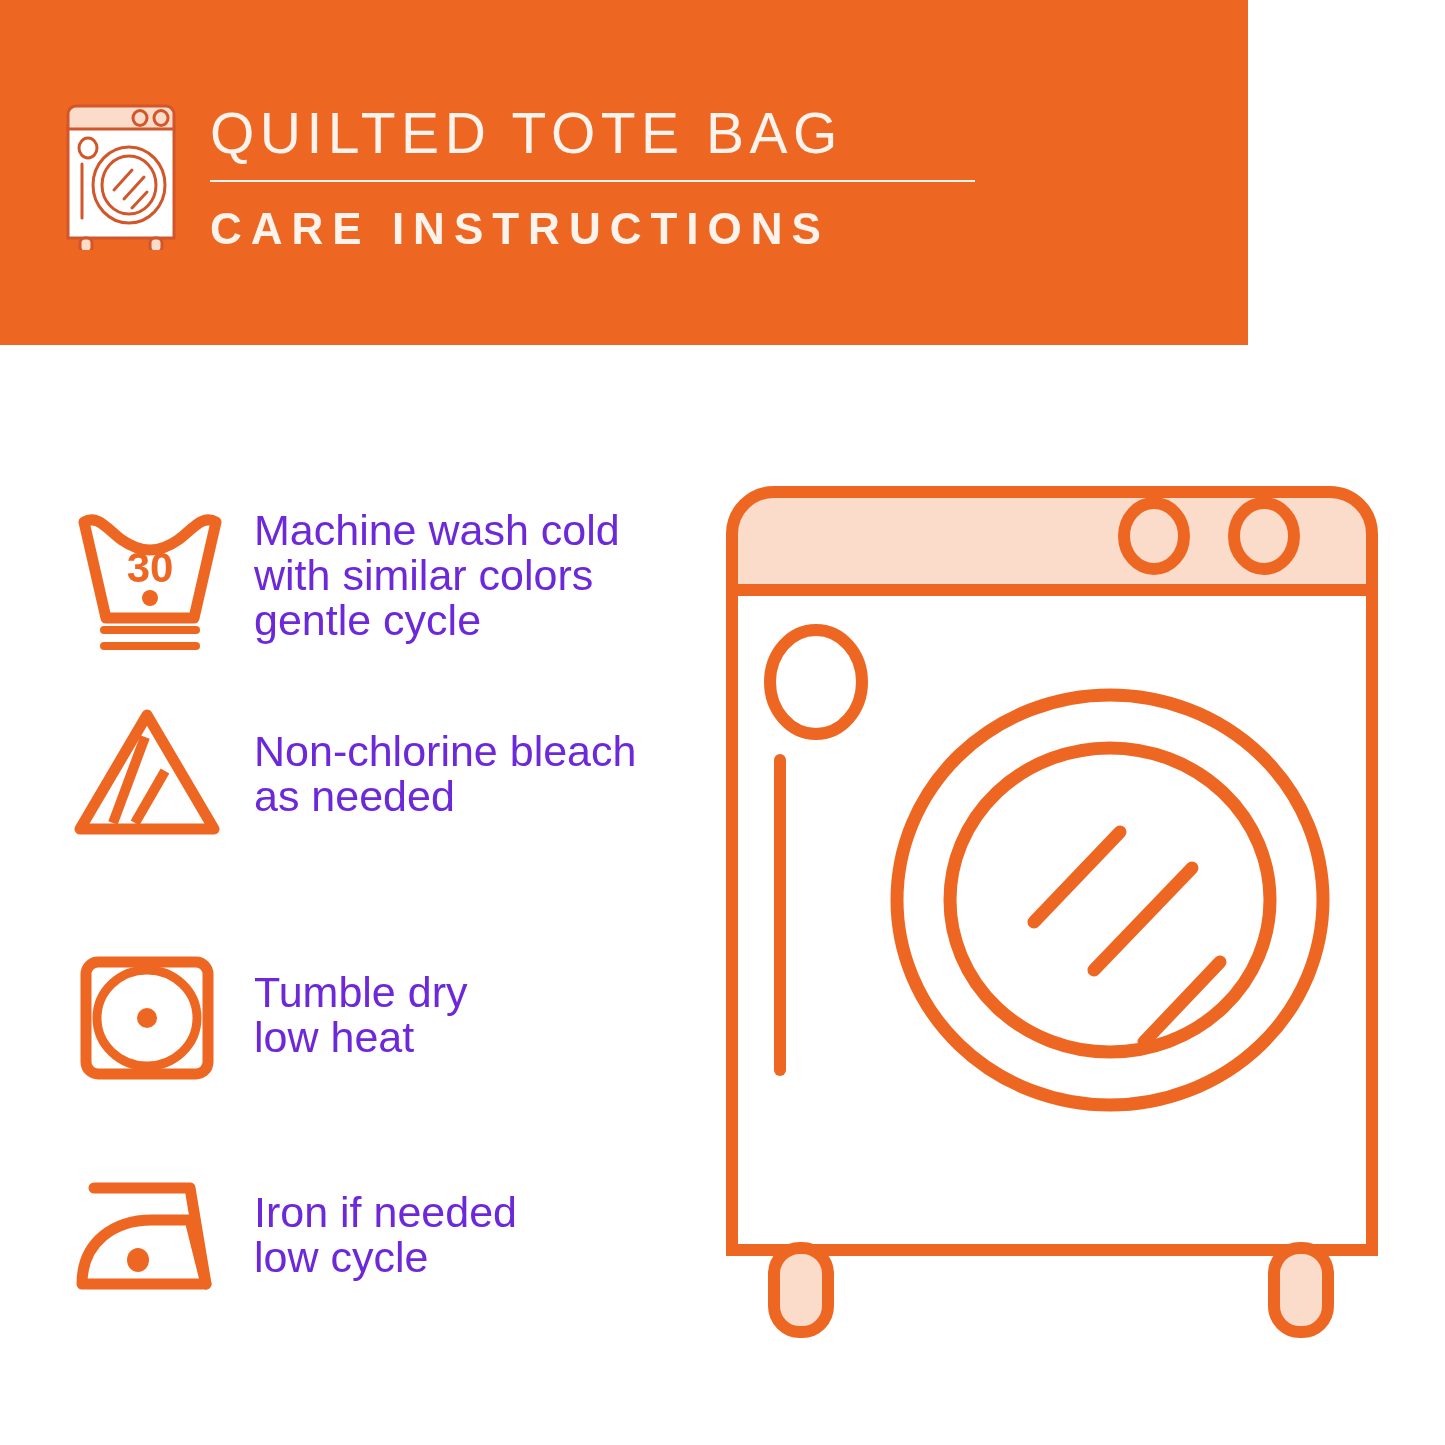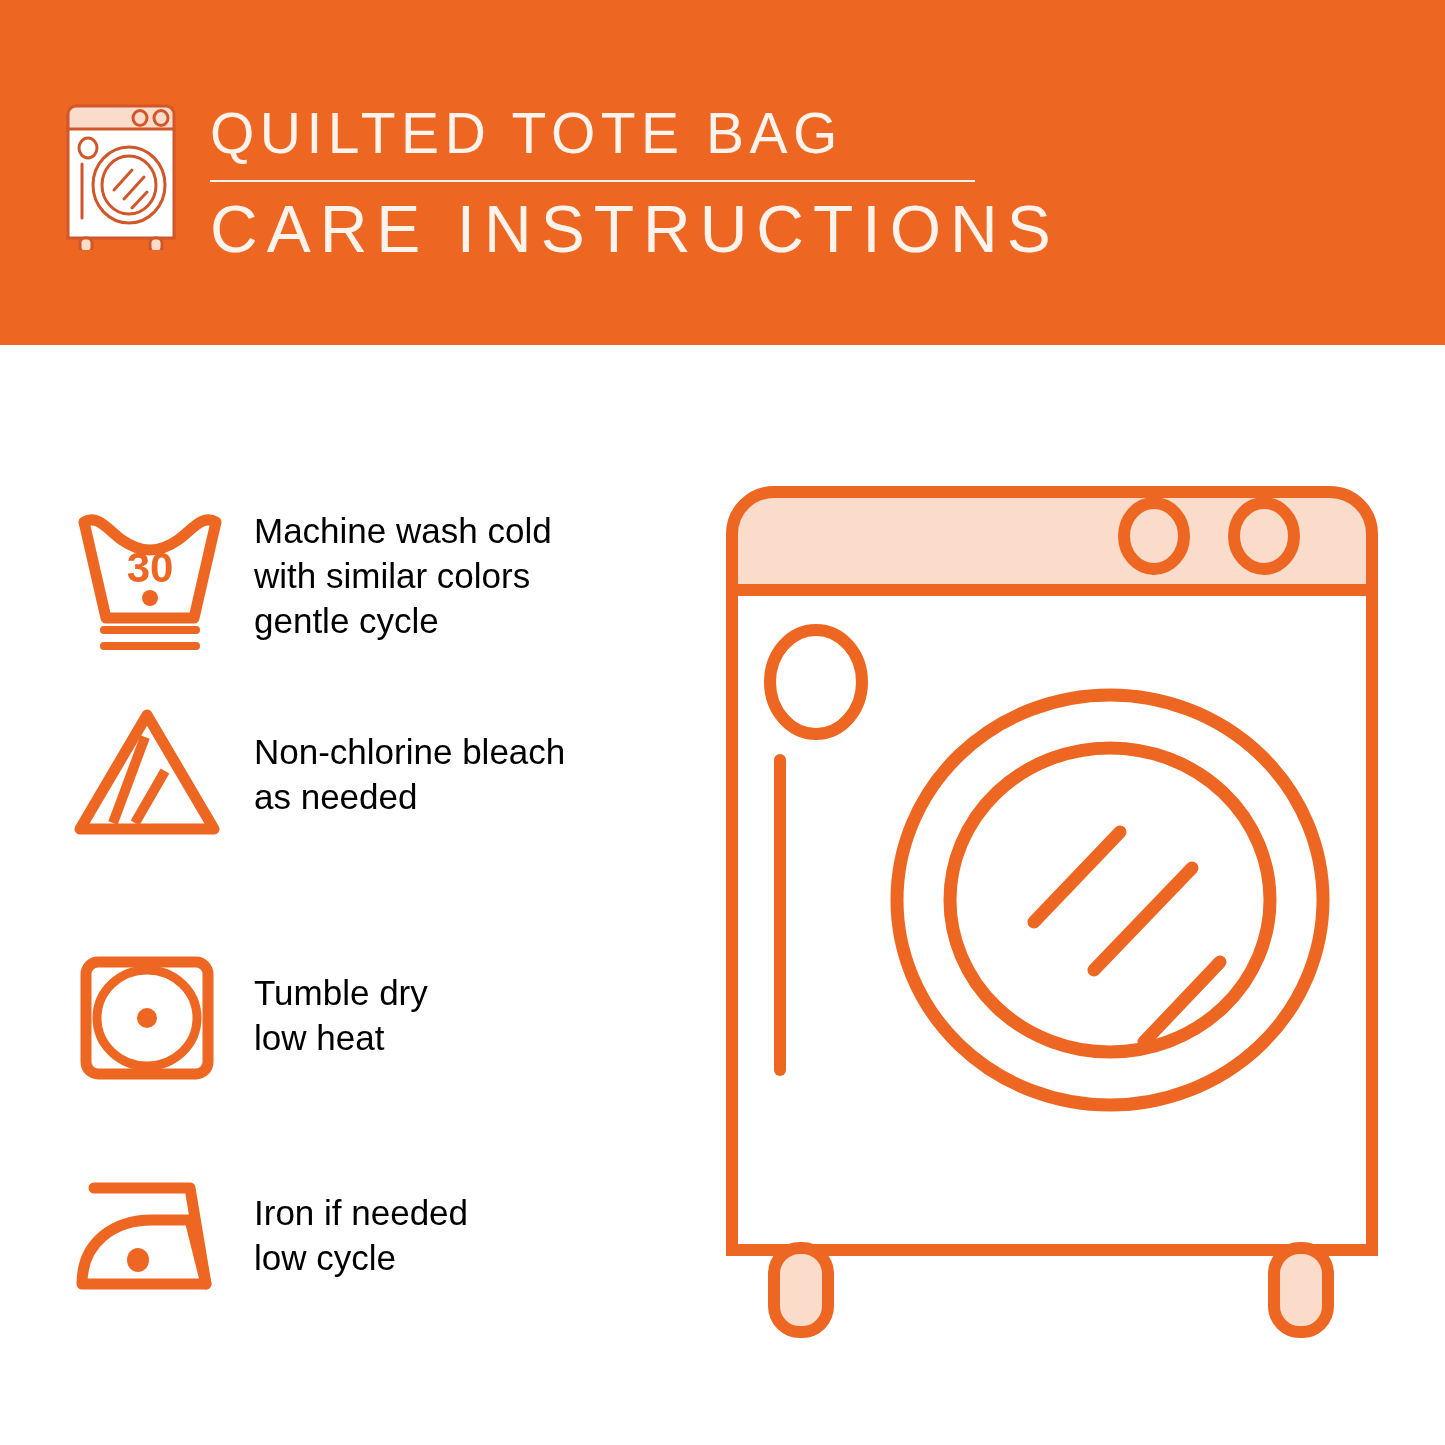--- a/index.html
+++ b/index.html
@@ -16,21 +16,21 @@
     height: 1445px;
     background: #ffffff;
     overflow: hidden;
   }
 
   
   #header-band {
     position: absolute;
     left: 0;
     top: 0;
-    width: 1445px;
+    width: 1248px;
     height: 345px;
     background: #ee6722;
   }
   #header-logo {
     position: absolute;
     left: 62px;
     top: 100px;
     width: 118px;
     height: 150px;
   }
@@ -49,24 +49,24 @@
     white-space: nowrap;
   }
   #title-divider {
     width: 765px;
     height: 2px;
     background: #fbf3ec;
     margin: 12px 0 10px 0;
   }
   #title-line2 {
     color: #fbf3ec;
-    font-size: 66px;
+    font-size: 44px;
     letter-spacing: 9px;
     line-height: 74px;
-    font-weight: 400;
+    font-weight: 700;
     white-space: nowrap;
   }
 
   
   #care-list {
     position: absolute;
     left: 0;
     top: 345px;
     width: 700px;
     height: 1100px;
@@ -81,22 +81,22 @@
   .care-icon {
     width: 170px;
     min-width: 170px;
     height: 170px;
     margin-left: 62px;
     display: flex;
     align-items: center;
     justify-content: center;
   }
   .care-label {
-    color: #000000;
-    font-size: 35px;
+    color: #6d28d9;
+    font-size: 43px;
     line-height: 45px;
     font-weight: 400;
     margin-left: 22px;
     white-space: pre-line;
   }
 
   #row-wash   { top: 145px; }
   #row-bleach { top: 344px; }
   #row-dry    { top: 585px; }
   #row-iron   { top: 805px; }

